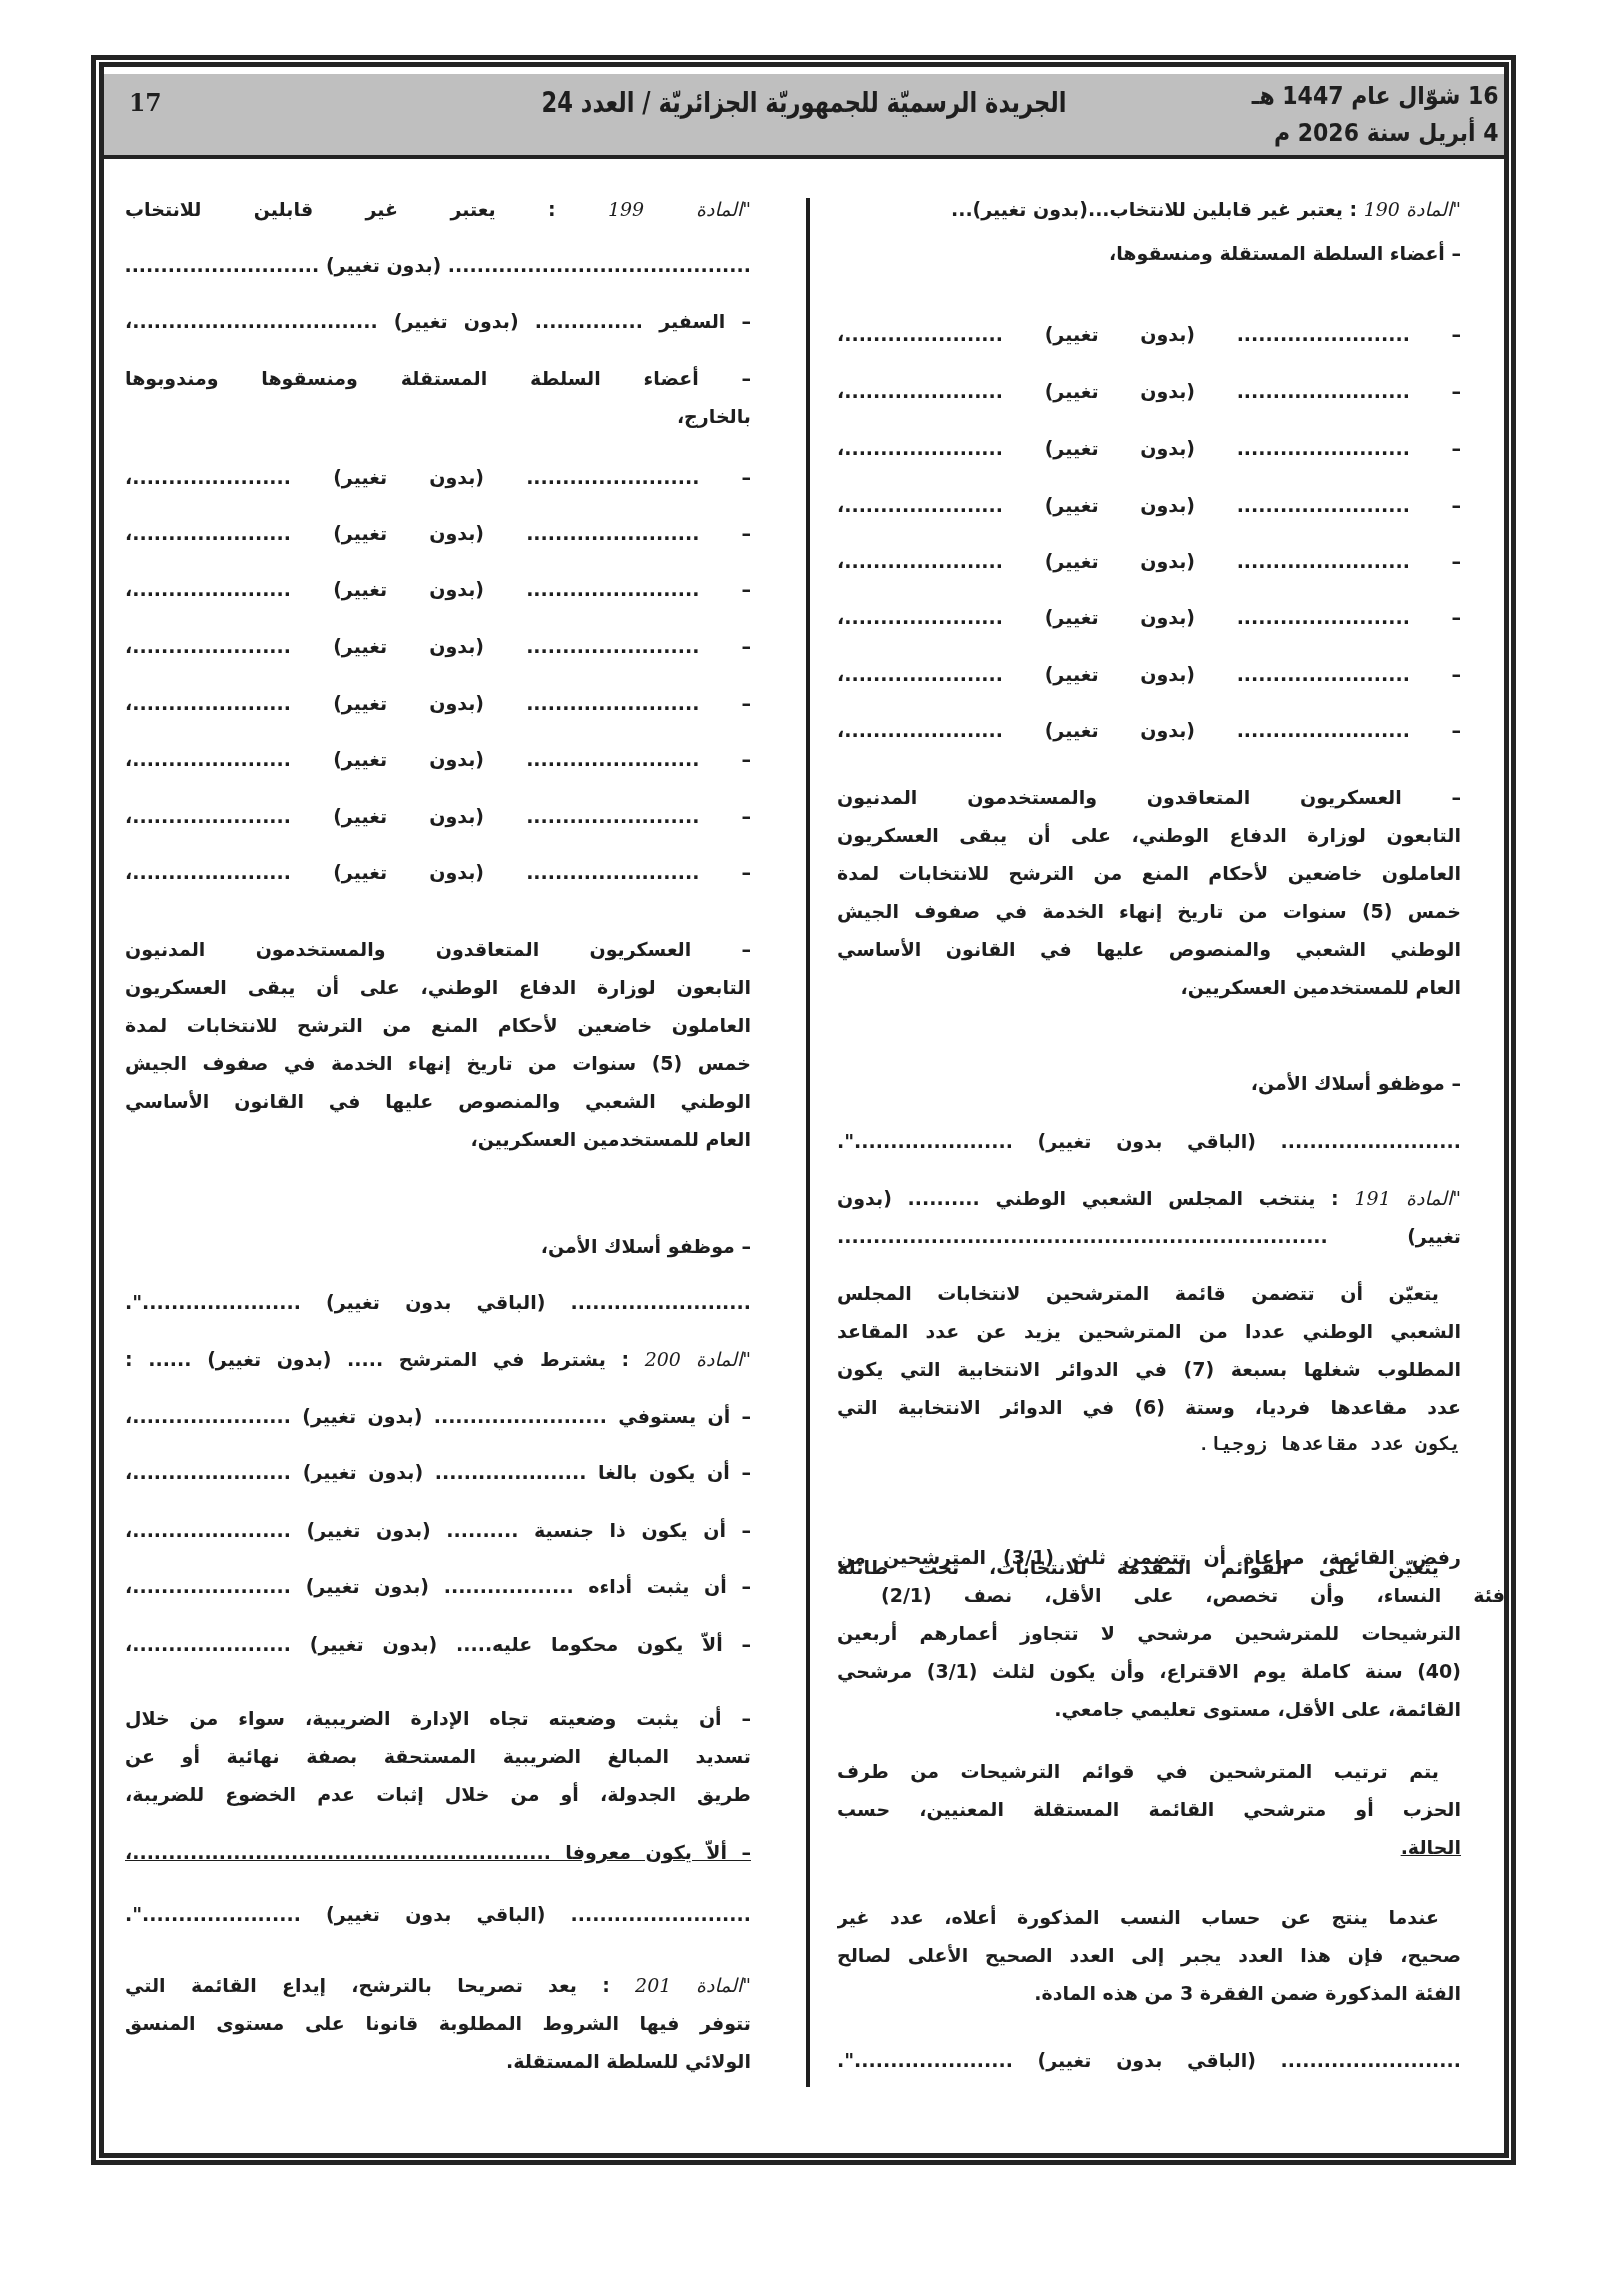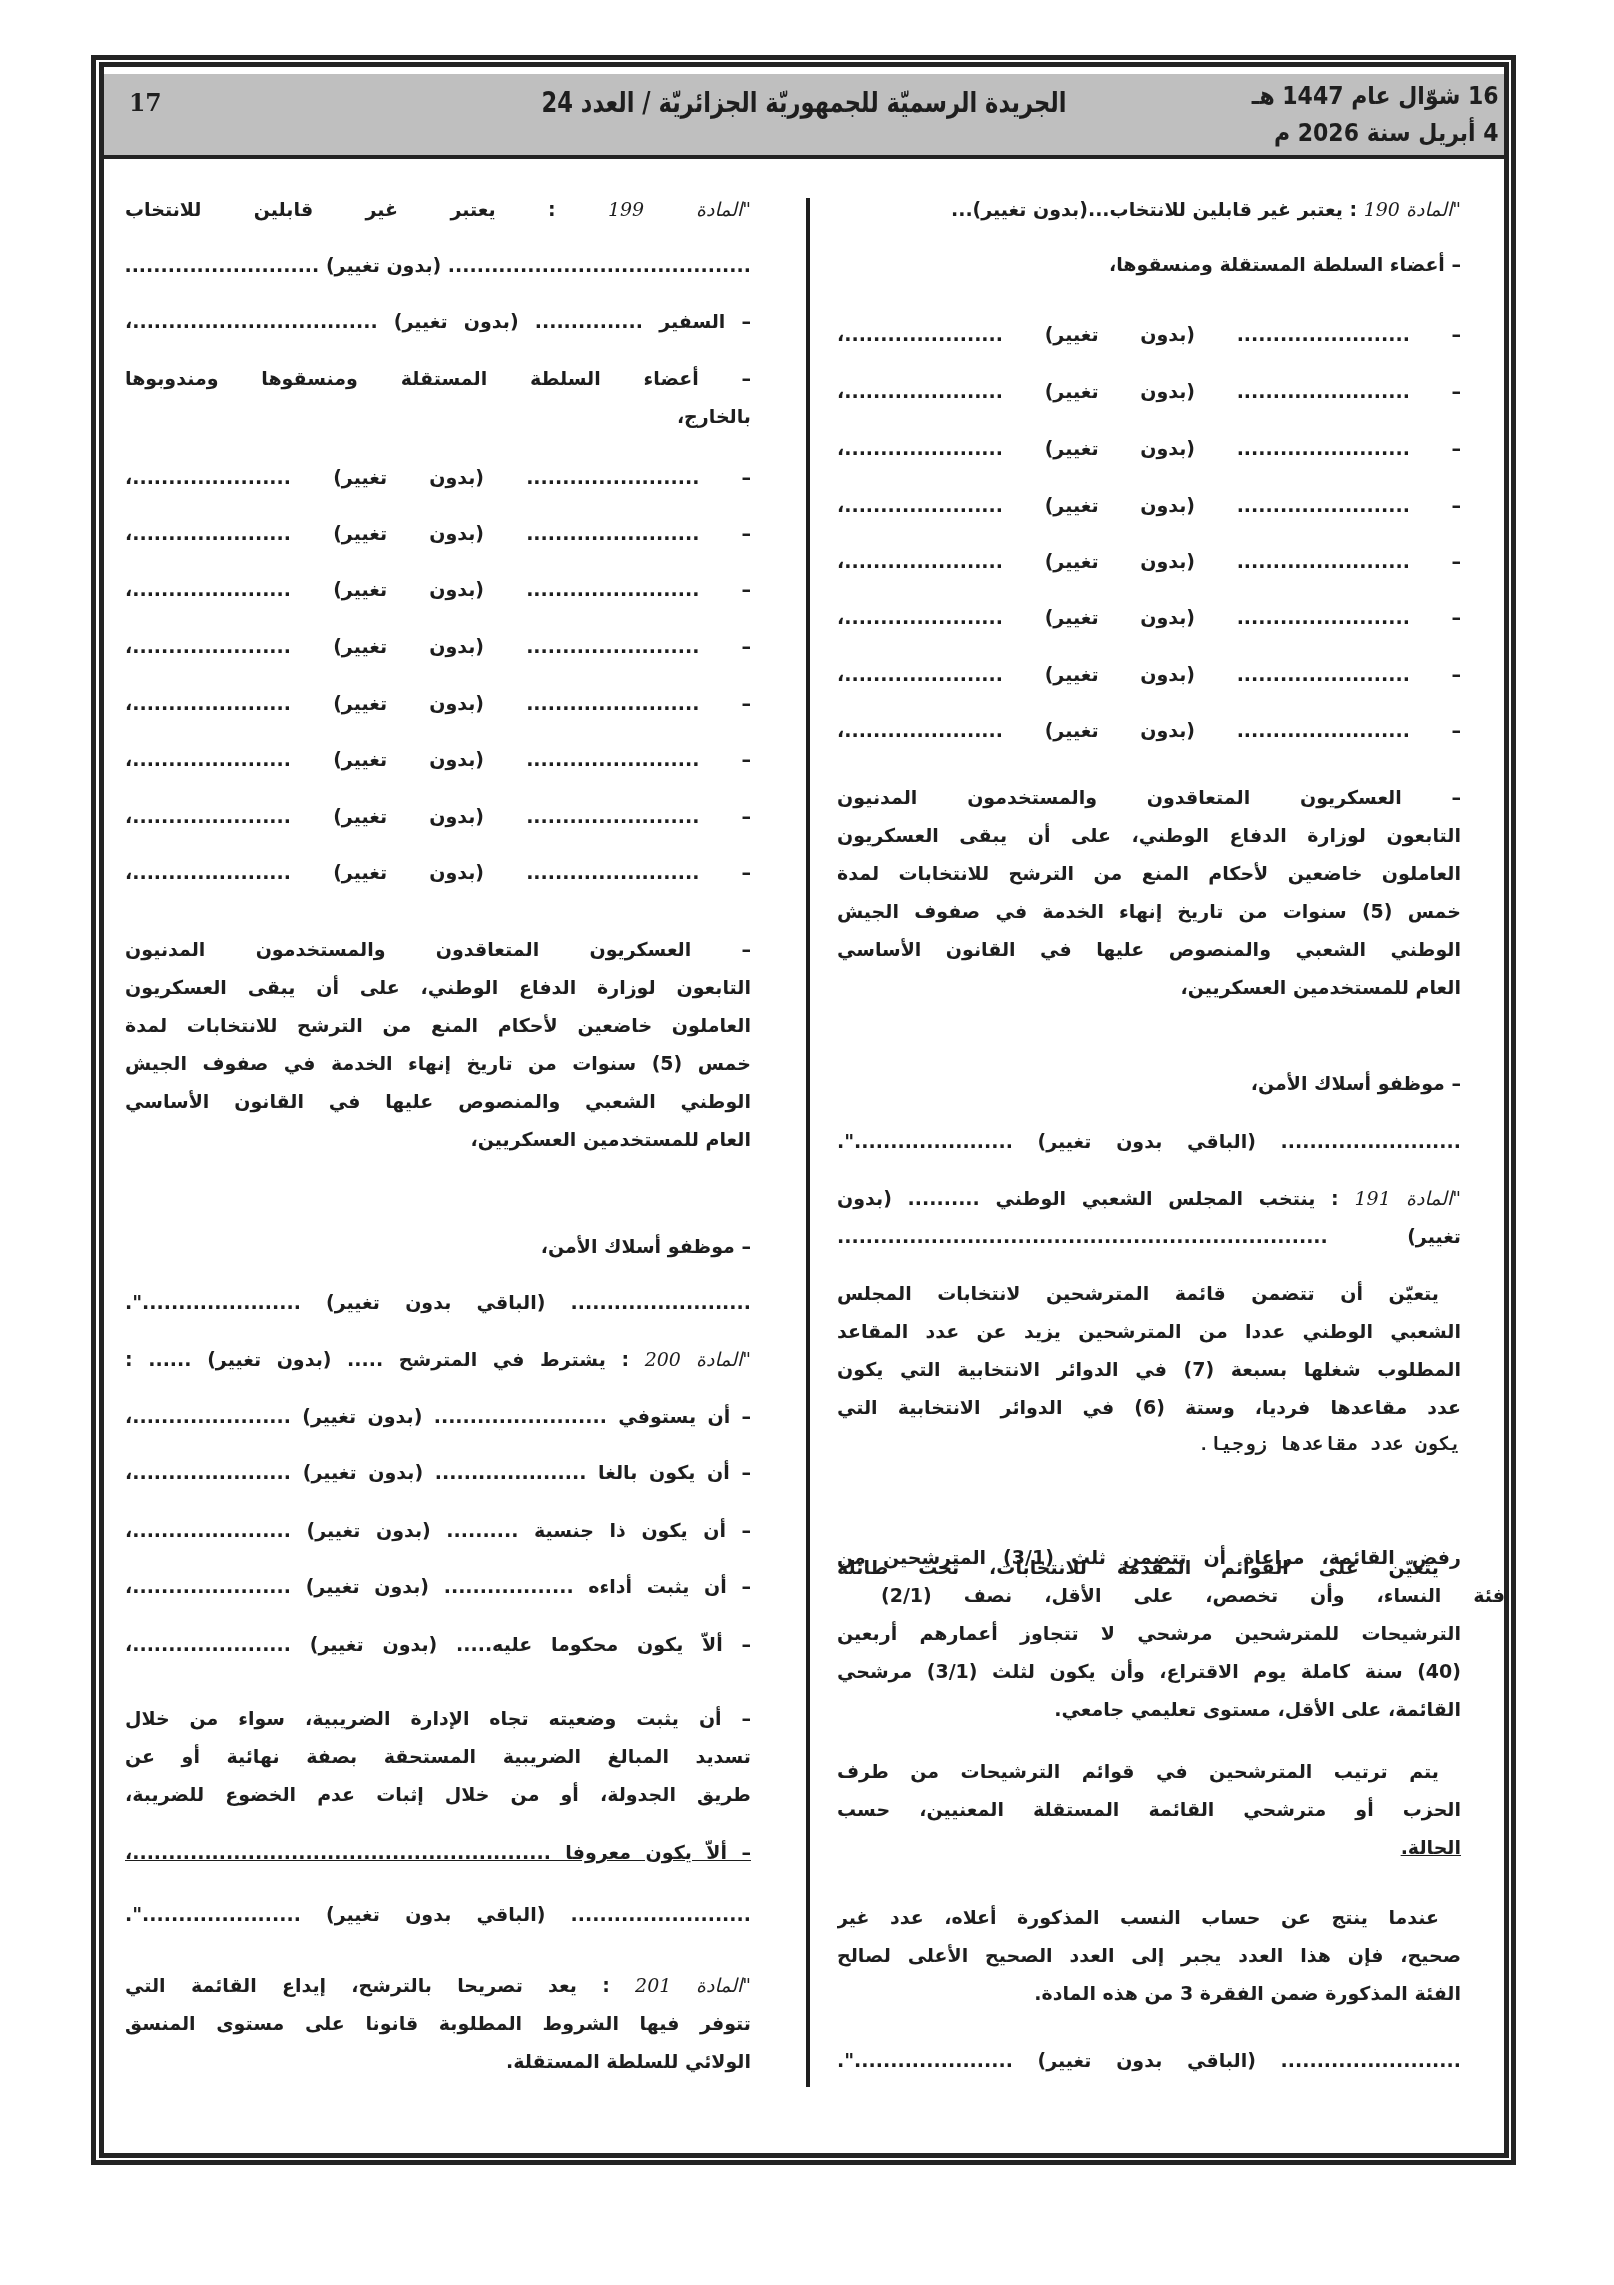--- a/index.html
+++ b/index.html
@@ -41,21 +41,21 @@
   <div class="hdr-date">
     <div>16 شوّال عام 1447 هـ</div>
     <div>4 أبريل سنة 2026 م</div>
   </div>
 </div>
 
 <div class="divider"></div>
 
 <div id="right-col" class="col">
     <div class="line r start" style="top: 196px;"><span class="art">"المادة 190</span> : يعتبر غير قابلين للانتخاب...(بدون تغيير)...</div>
-    <div class="line r start" style="top: 251px;">– أعضاء السلطة المستقلة ومنسقوها،</div>
+    <div class="line r start" style="top: 240px;">– أعضاء السلطة المستقلة ومنسقوها،</div>
     <div class="line r" style="top: 321px;">– ........................ (بدون تغيير) ......................،</div>
     <div class="line r" style="top: 378px;">– ........................ (بدون تغيير) ......................،</div>
     <div class="line r" style="top: 435px;">– ........................ (بدون تغيير) ......................،</div>
     <div class="line r" style="top: 492px;">– ........................ (بدون تغيير) ......................،</div>
     <div class="line r" style="top: 548px;">– ........................ (بدون تغيير) ......................،</div>
     <div class="line r" style="top: 604px;">– ........................ (بدون تغيير) ......................،</div>
     <div class="line r" style="top: 661px;">– ........................ (بدون تغيير) ......................،</div>
     <div class="line r" style="top: 717px;">– ........................ (بدون تغيير) ......................،</div>
     <div class="line r" style="top: 784px;">– العسكريون المتعاقدون والمستخدمون المدنيون</div>
     <div class="line r" style="top: 822px;">التابعون لوزارة الدفاع الوطني، على أن يبقى العسكريون</div>

